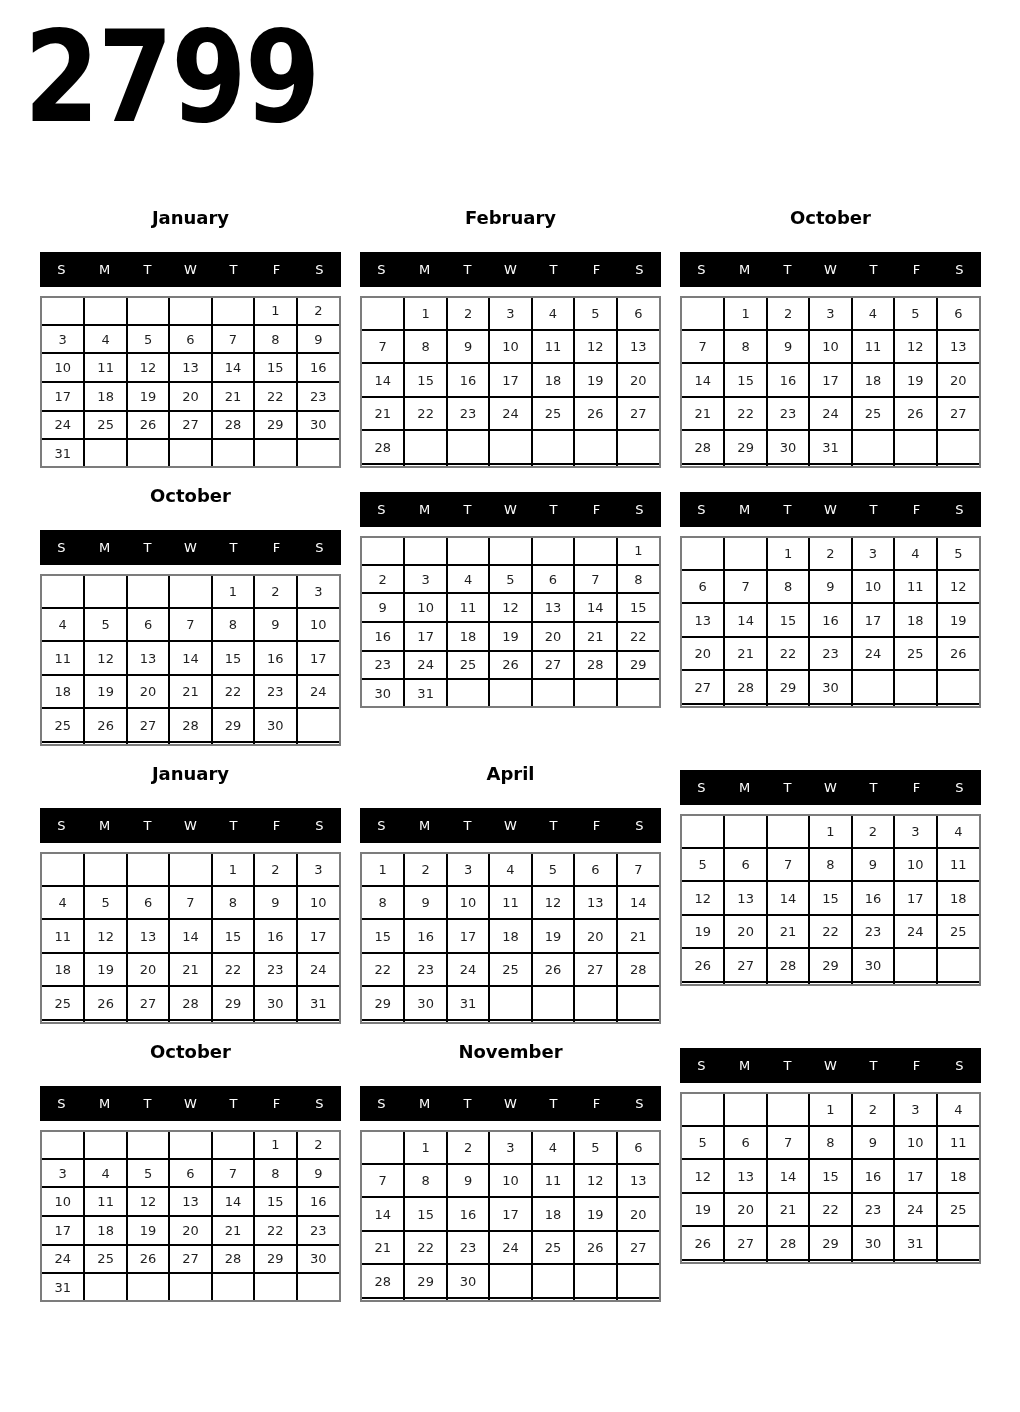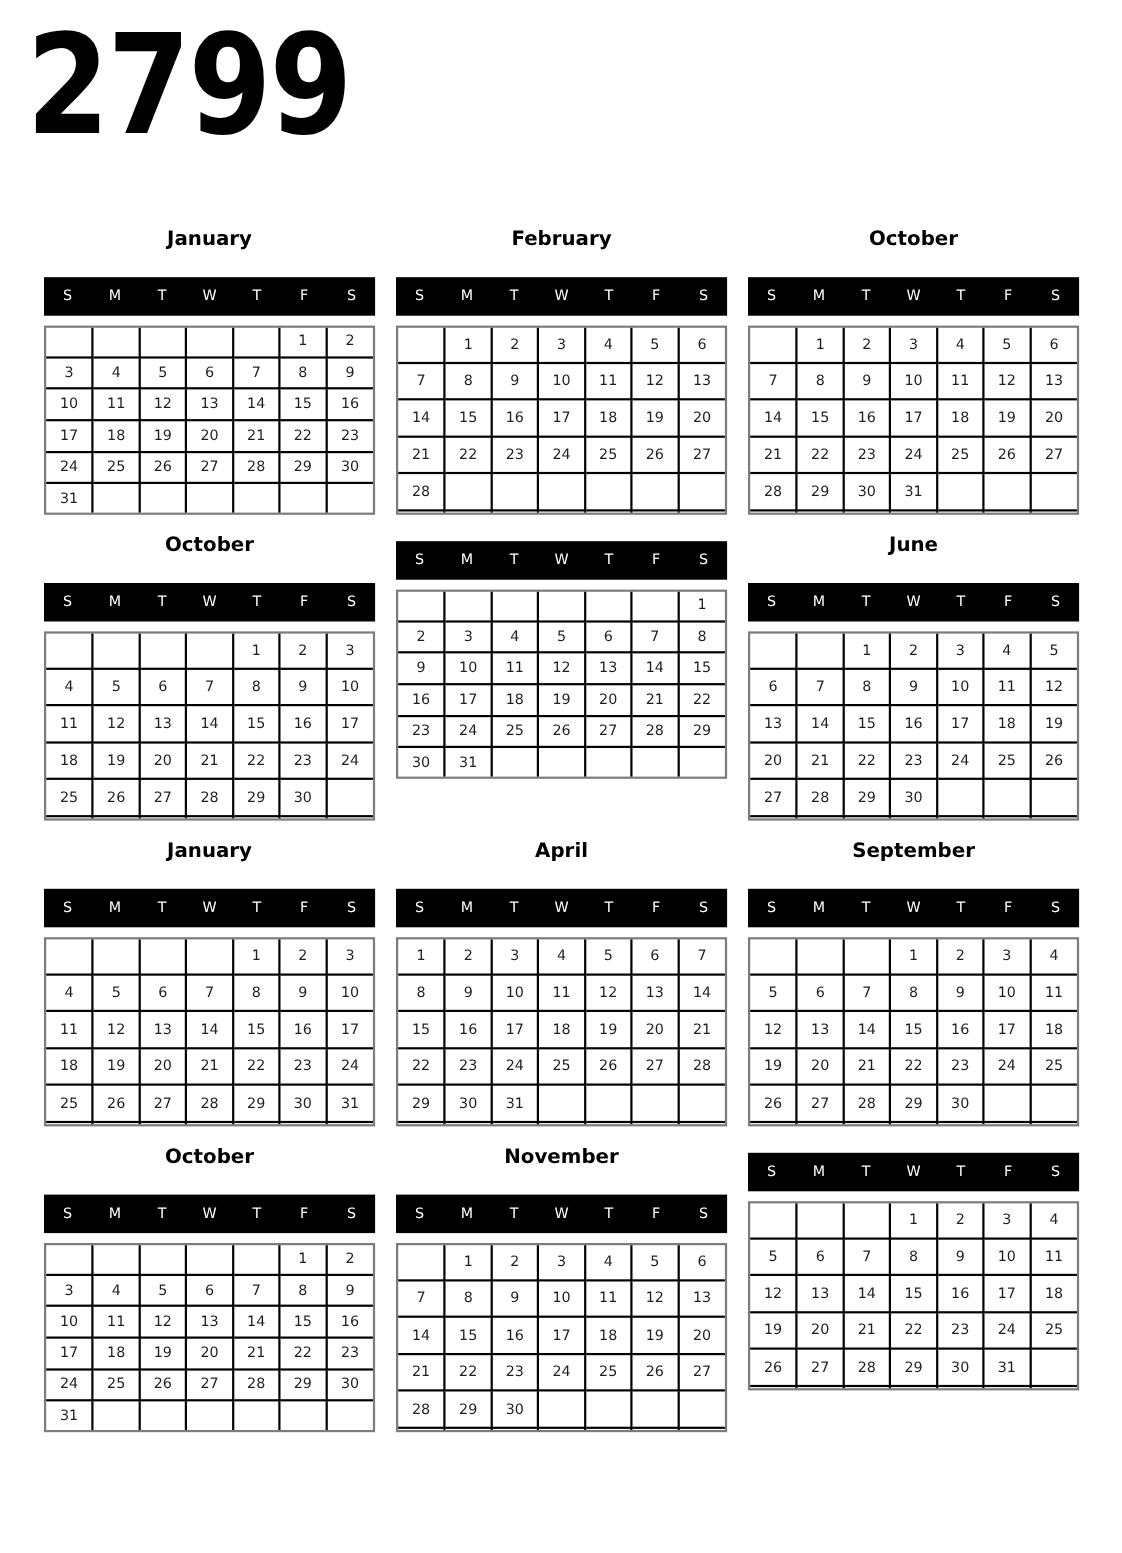--- a/index.html
+++ b/index.html
@@ -446,21 +446,20 @@
                 <td></td>
                 <td></td>
                 <td></td>
               </tr>
             </tbody>
           </table>
     </div>
   </div>
 
   <div class="month">
-    <div class="month-name">June</div>
     <div class="weekday-bar">
           <span>S</span>
           <span>M</span>
           <span>T</span>
           <span>W</span>
           <span>T</span>
           <span>F</span>
           <span>S</span>
         </div>
     <div class="dates-wrap">
@@ -665,21 +664,20 @@
                 <td></td>
                 <td></td>
                 <td></td>
               </tr>
             </tbody>
           </table>
     </div>
   </div>
 
   <div class="month">
-    <div class="month-name">September</div>
     <div class="weekday-bar">
           <span>S</span>
           <span>M</span>
           <span>T</span>
           <span>W</span>
           <span>T</span>
           <span>F</span>
           <span>S</span>
         </div>
     <div class="dates-wrap">

